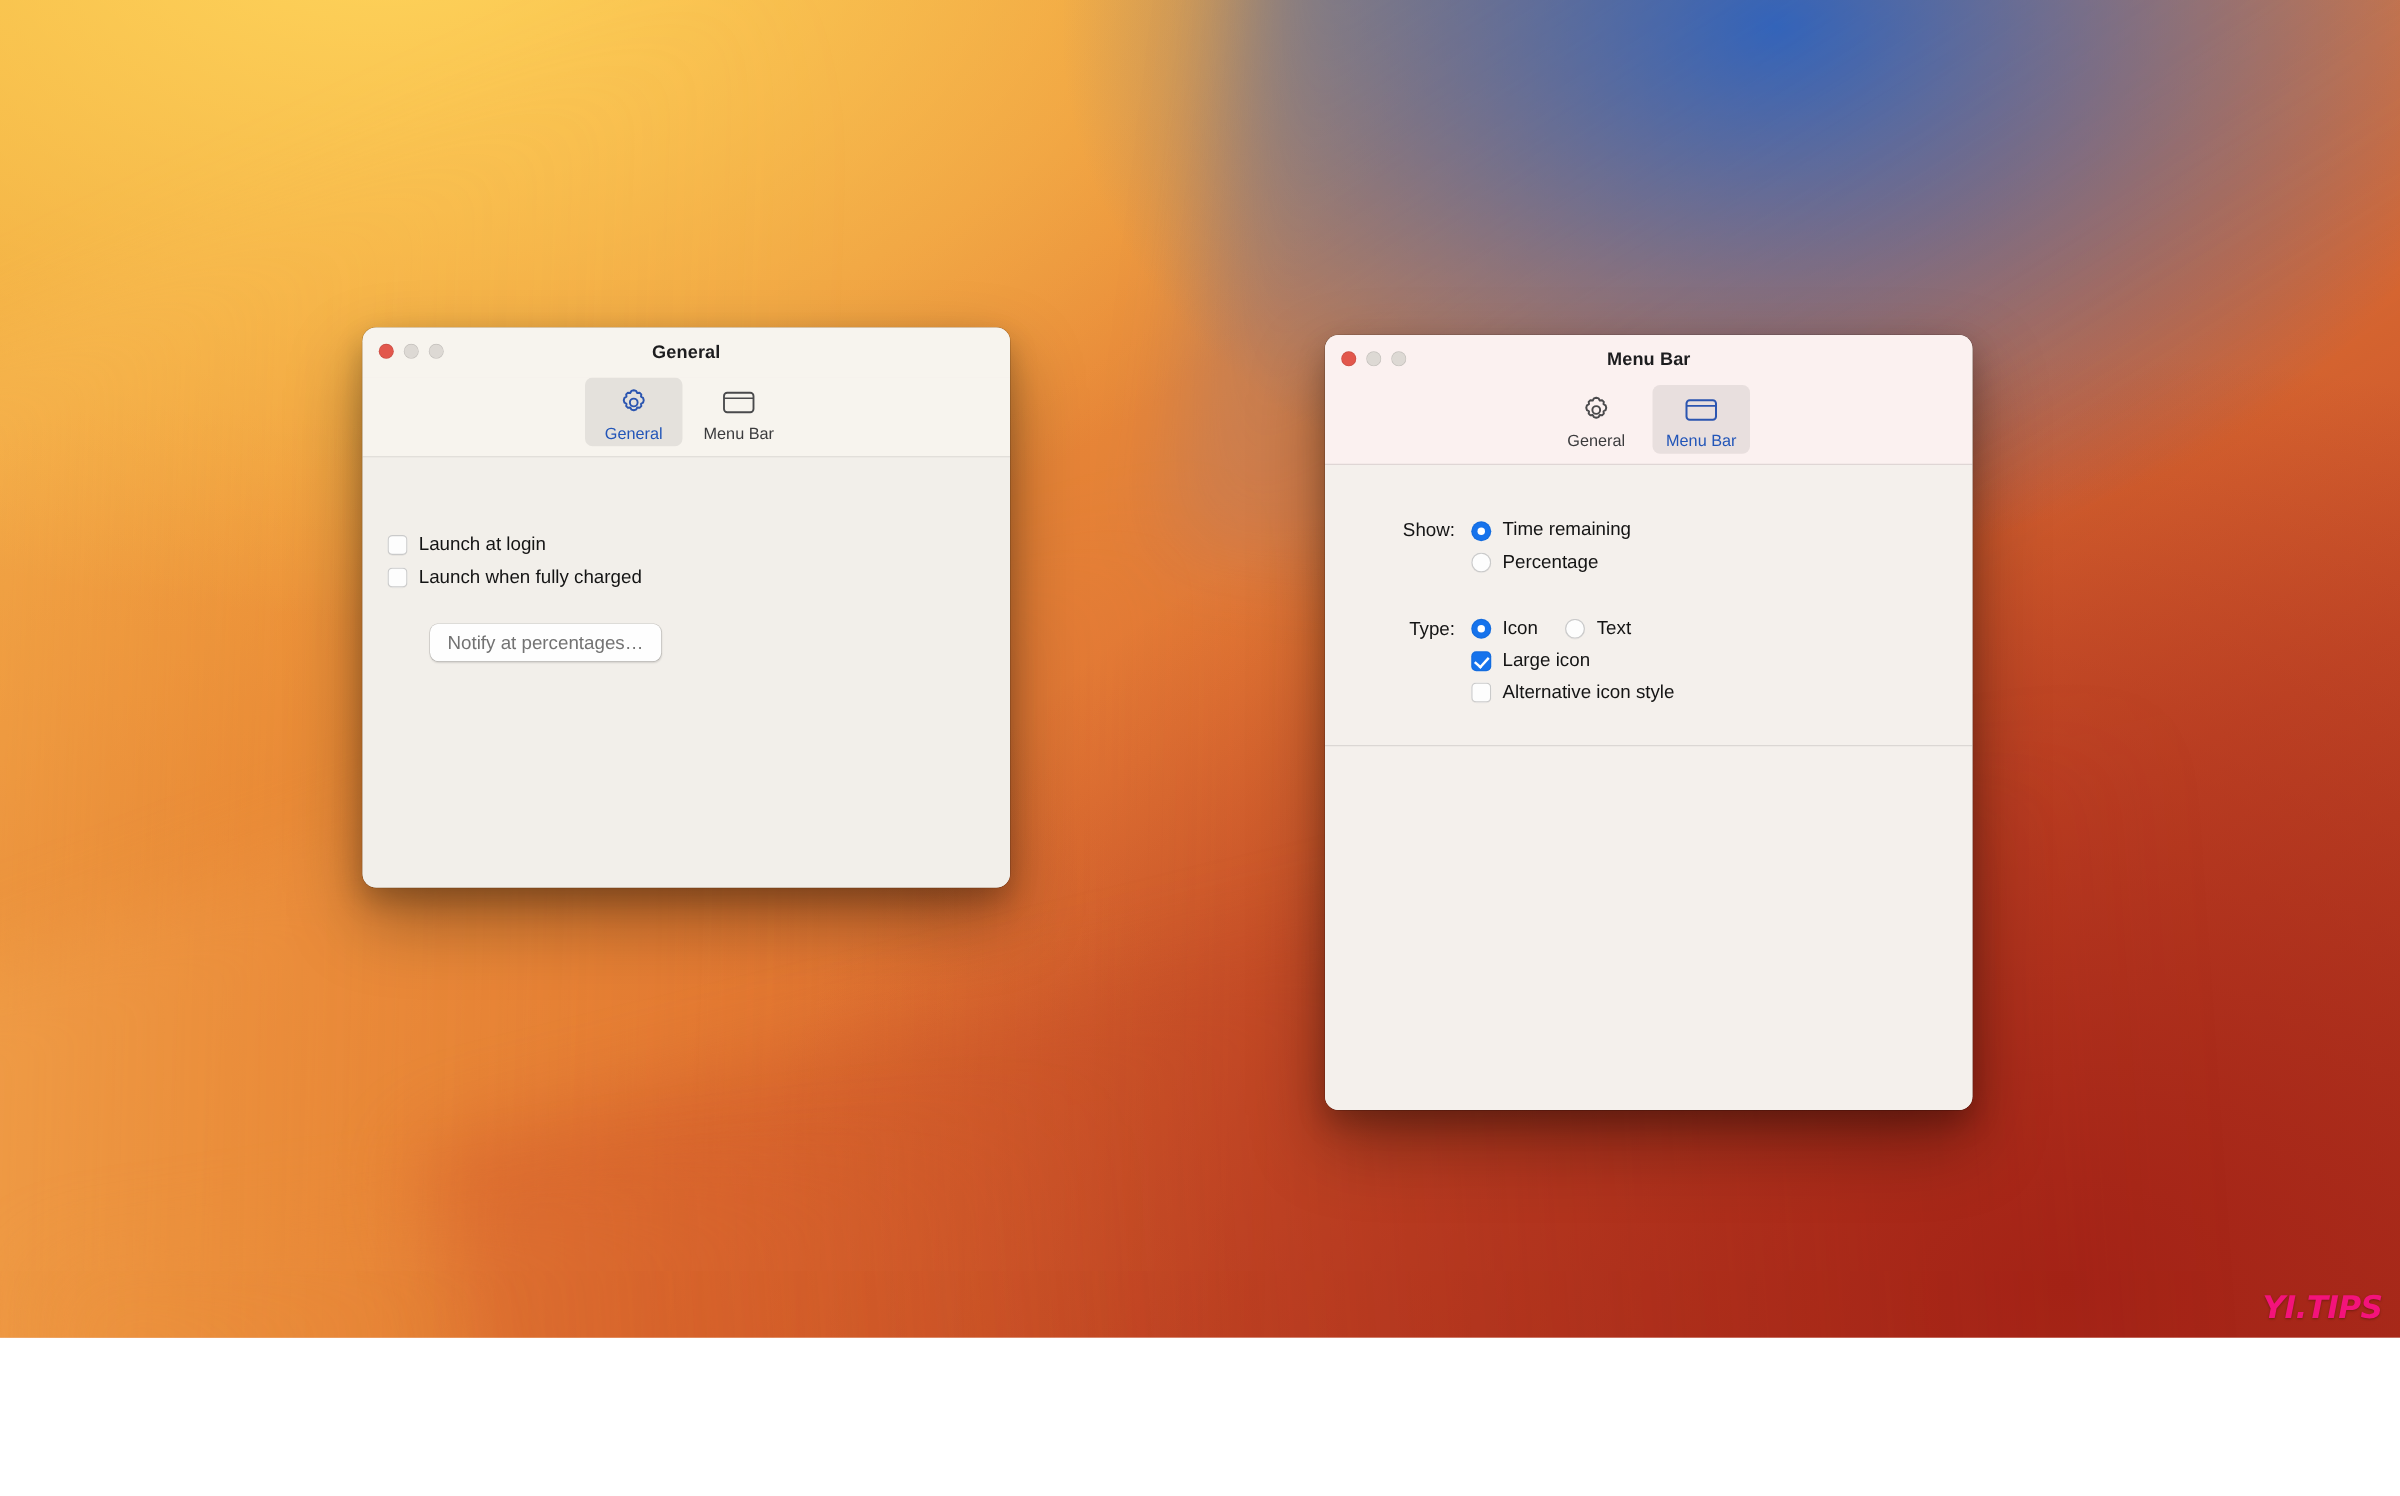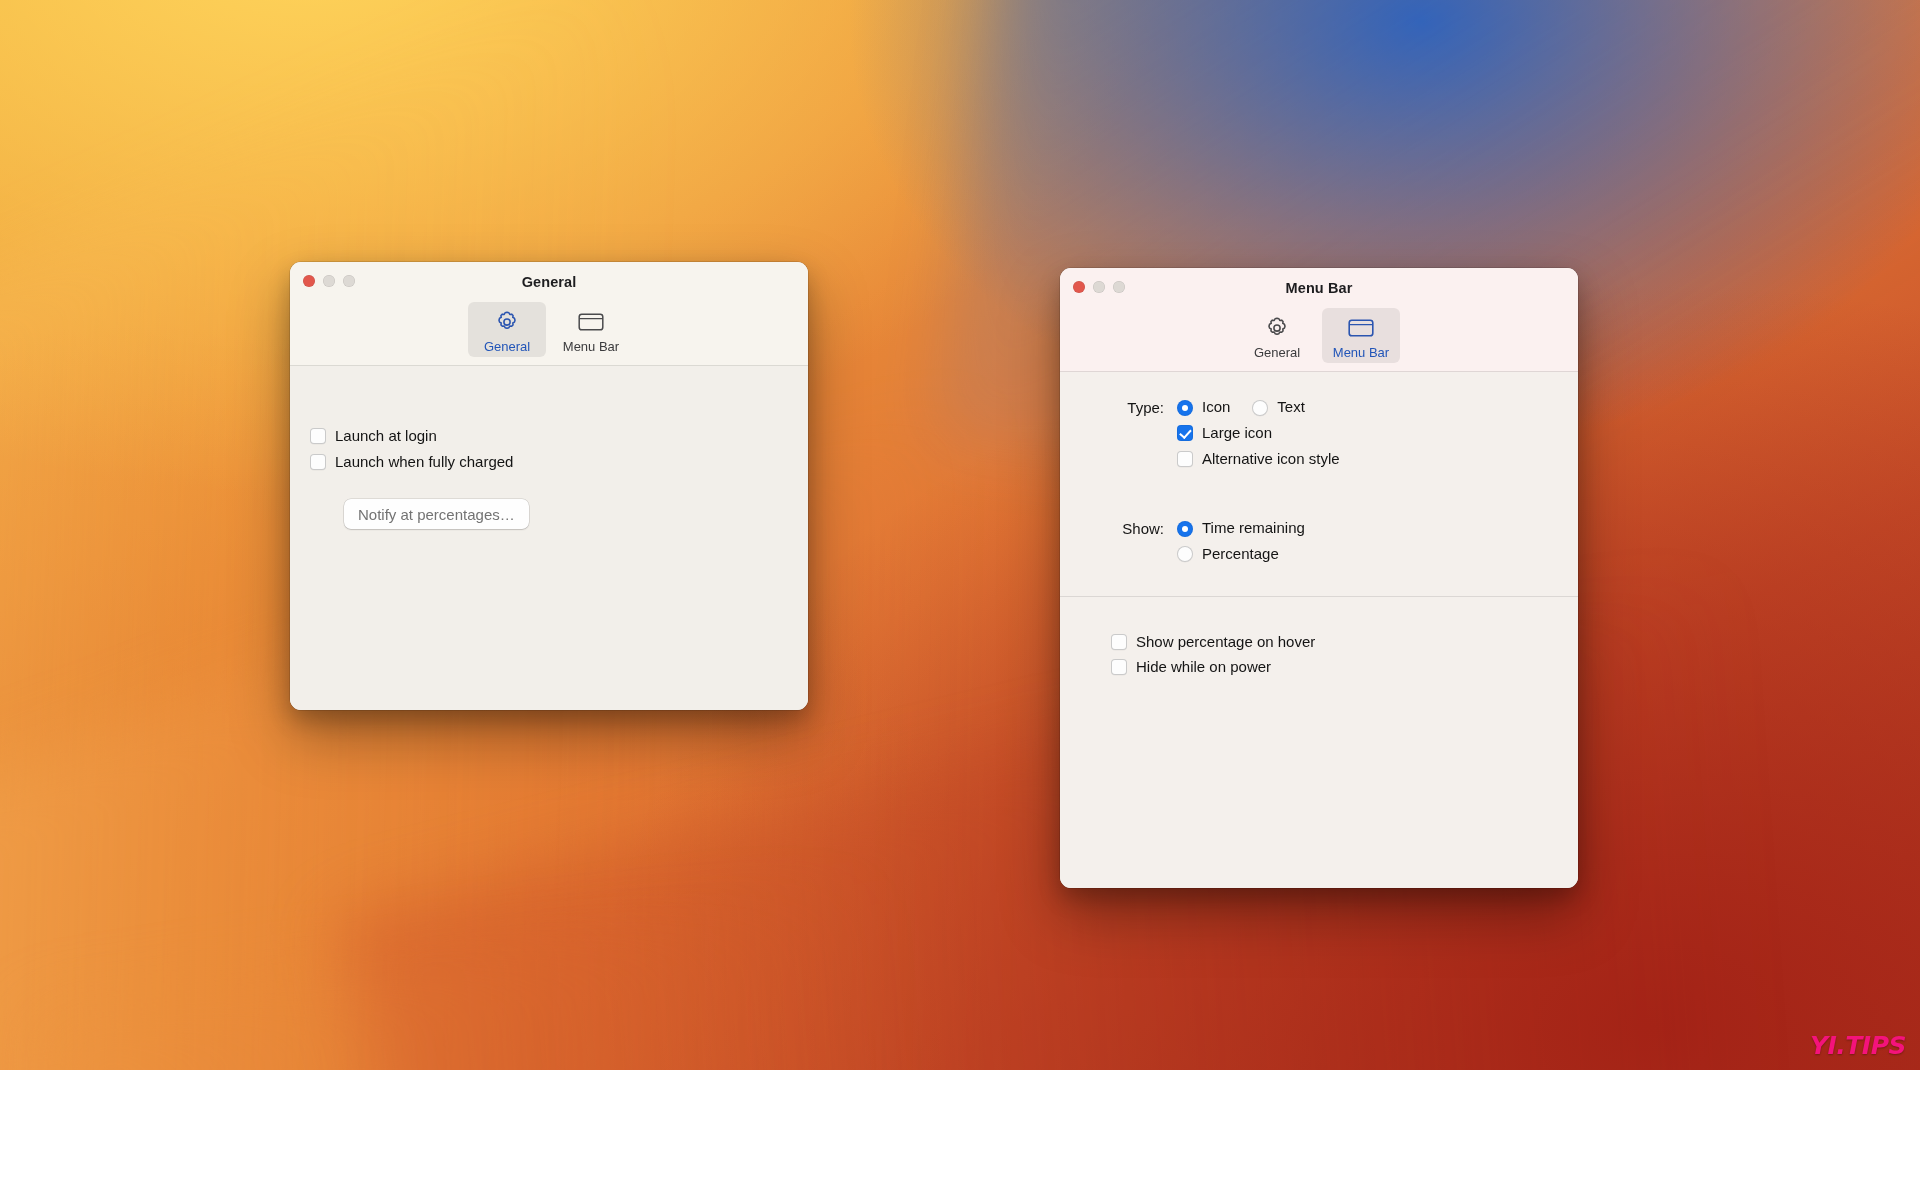--- a/index.html
+++ b/index.html
@@ -322,62 +322,52 @@
             <rect x="2.2" y="4.2" width="23.6" height="15.6" rx="2.6" stroke="#2b55b0" stroke-width="1.6" fill="none"></rect>
             <line x1="2.2" y1="8.6" x2="25.8" y2="8.6" stroke="#2b55b0" stroke-width="1.4"></line>
           </svg>
         </span>
         <span class="tab-label">Menu Bar</span>
       </div>
     </div>
 
     <div class="body-area">
 
+      <div style="padding-top:44px; padding-left:34px;">
+        <div class="row" style="gap:0;">
+          <span class="field-label" style="width:70px; margin-right:13px;">Show:</span>
+          <span class="radio selected"></span>
+          <span class="label-text" style="margin-left:9px;">Time remaining</span>
+        </div>
+        <div class="row" style="gap:0;">
+          <span style="width:70px; margin-right:13px;"></span>
+          <span class="radio"></span>
+          <span class="label-text" style="margin-left:9px;">Percentage</span>
+        </div>
+      </div>
+
       <div style="padding-top:27px; padding-left:34px;">
         <div class="row" style="gap:0;">
           <span class="field-label" style="width:70px; margin-right:13px;">Type:</span>
           <span class="radio selected"></span>
           <span class="label-text" style="margin-left:9px;">Icon</span>
           <span class="radio" style="margin-left:22px;"></span>
           <span class="label-text" style="margin-left:9px;">Text</span>
         </div>
         <div class="row" style="gap:0;">
           <span style="width:70px; margin-right:13px;"></span>
           <span class="checkbox checked"></span>
           <span class="label-text" style="margin-left:9px;">Large icon</span>
         </div>
         <div class="row" style="gap:0;">
           <span style="width:70px; margin-right:13px;"></span>
           <span class="checkbox"></span>
           <span class="label-text" style="margin-left:9px;">Alternative icon style</span>
         </div>
       </div>
 
-      <div style="padding-top:44px; padding-left:34px;">
-        <div class="row" style="gap:0;">
-          <span class="field-label" style="width:70px; margin-right:13px;">Show:</span>
-          <span class="radio selected"></span>
-          <span class="label-text" style="margin-left:9px;">Time remaining</span>
-        </div>
-        <div class="row" style="gap:0;">
-          <span style="width:70px; margin-right:13px;"></span>
-          <span class="radio"></span>
-          <span class="label-text" style="margin-left:9px;">Percentage</span>
-        </div>
-      </div>
-
       <div class="divider" style="margin-top:33px;"></div>
 
-      <div style="padding-top:37px; padding-left:51px;">
-        <div class="row">
-          <span class="checkbox"></span>
-          <span class="label-text">Show percentage on hover</span>
-        </div>
-        <div class="row">
-          <span class="checkbox"></span>
-          <span class="label-text">Hide while on power</span>
-        </div>
-      </div>
     </div>
   </div>
 
   <div id="watermark">YI.TIPS</div>
 </div>
 
 </body></html>

